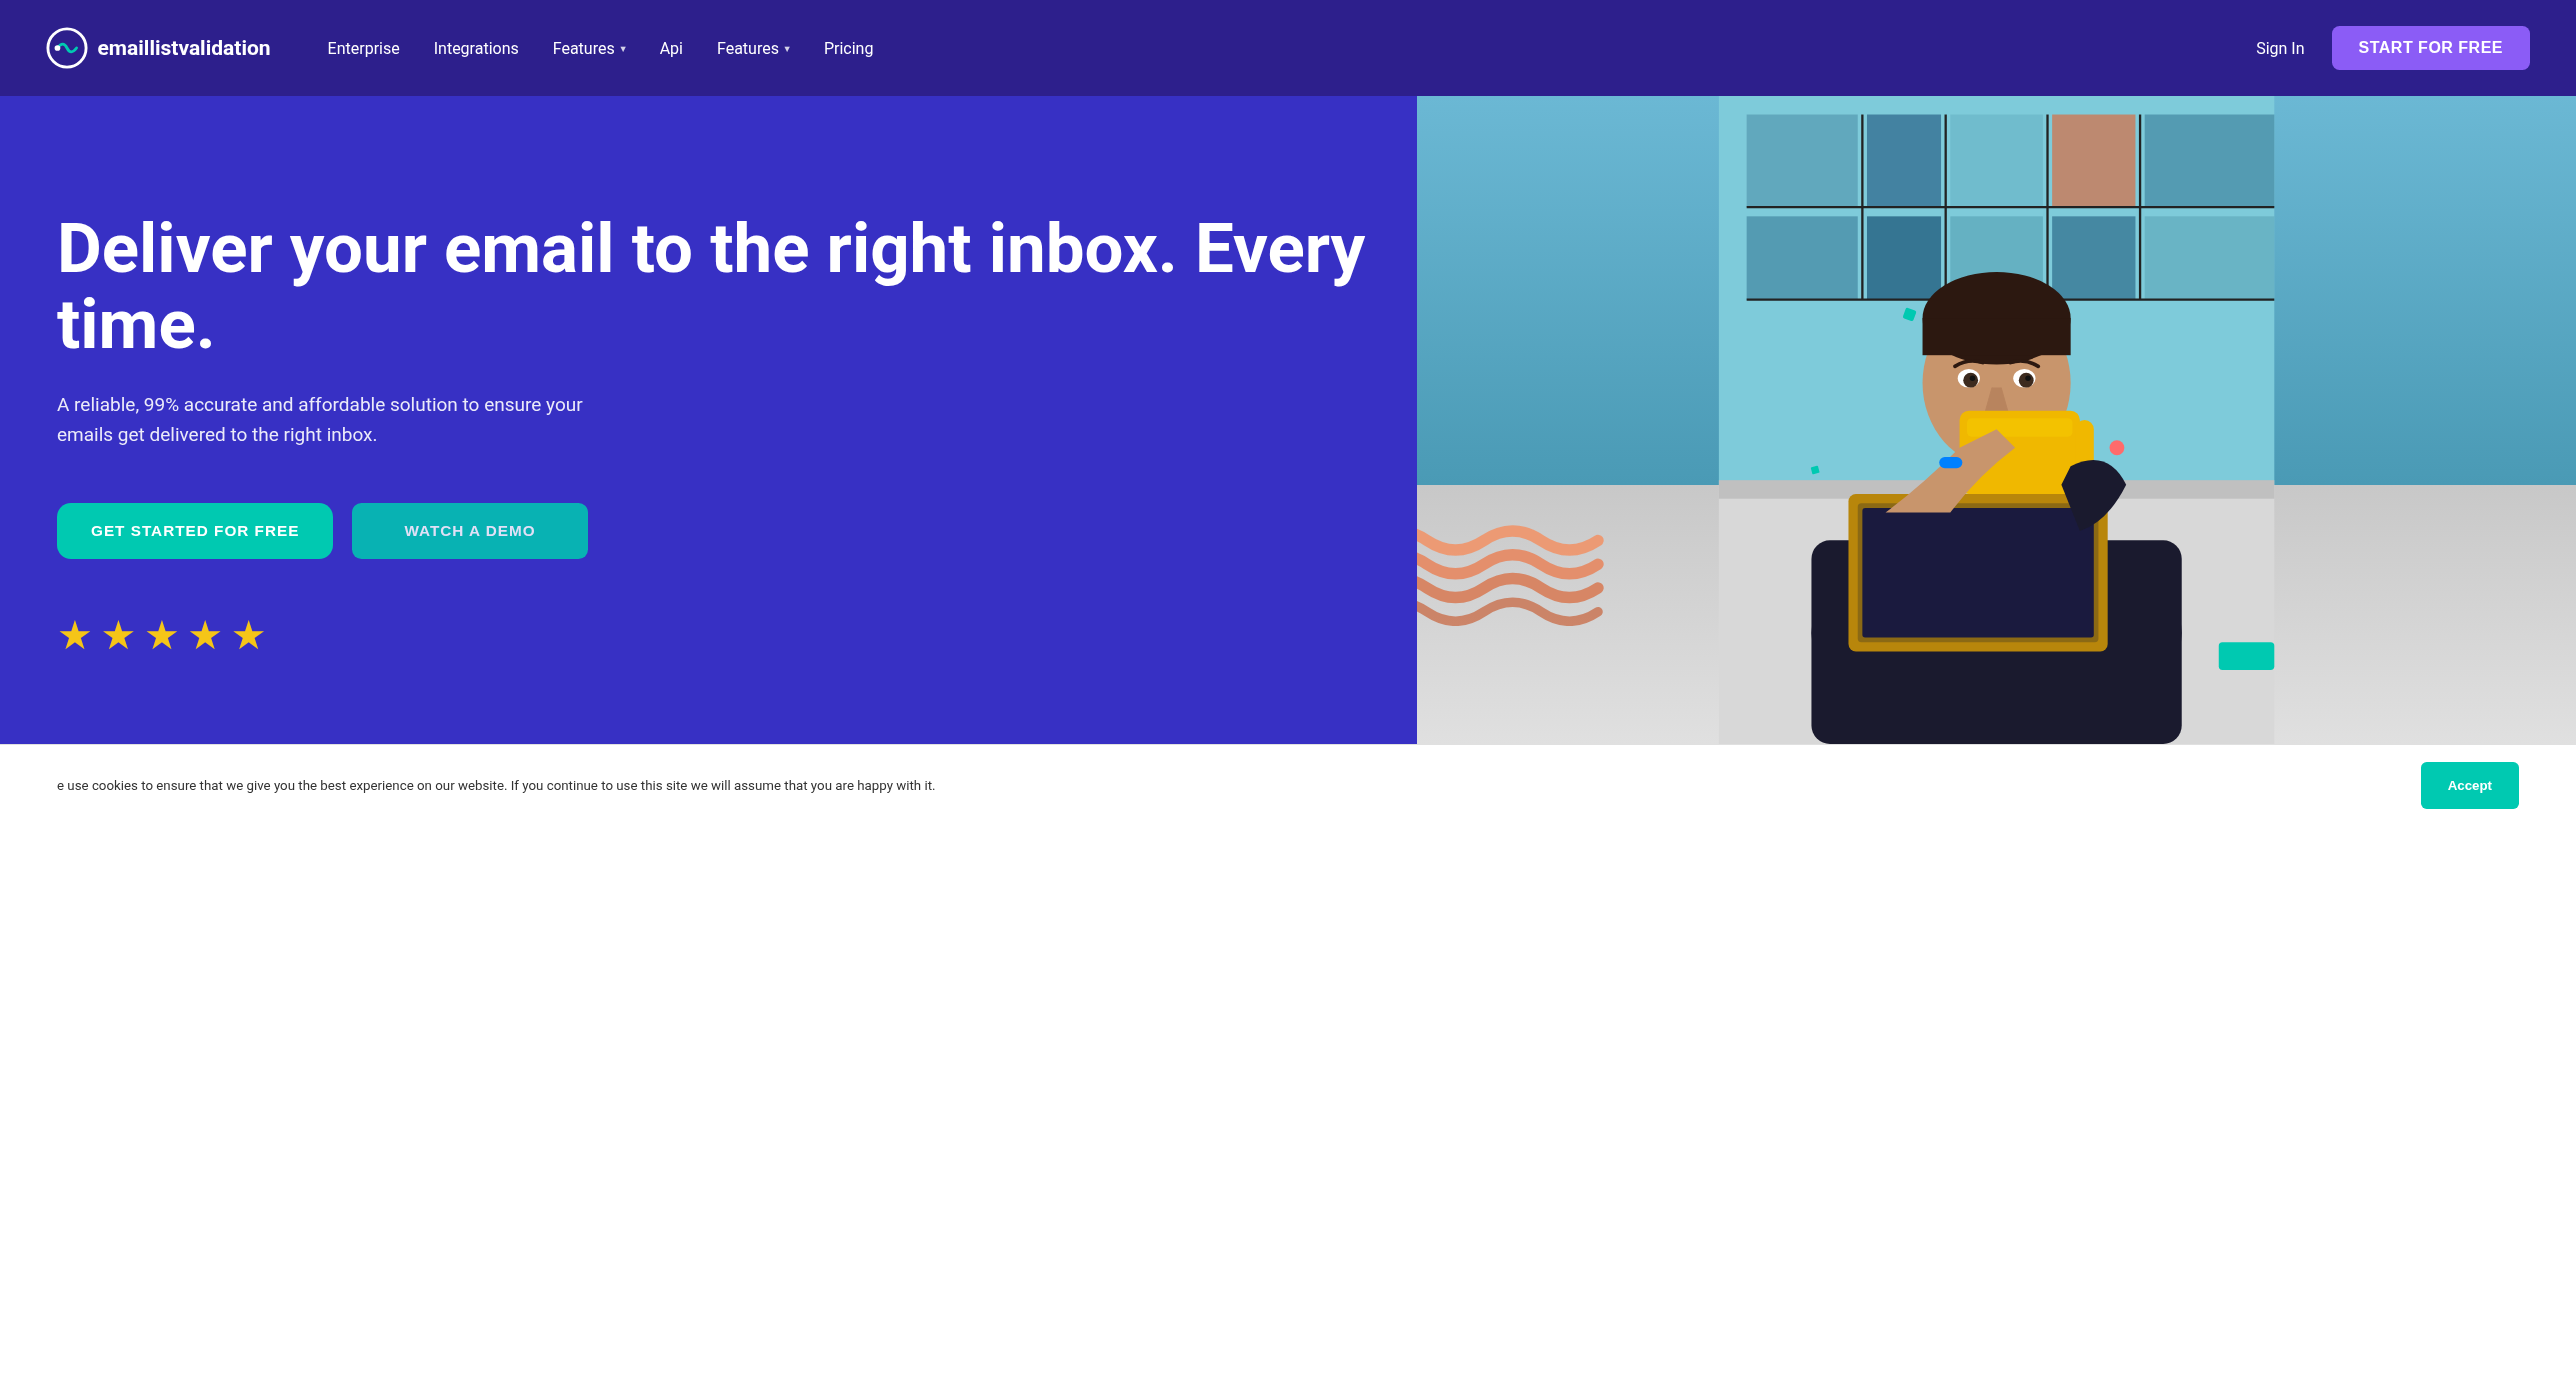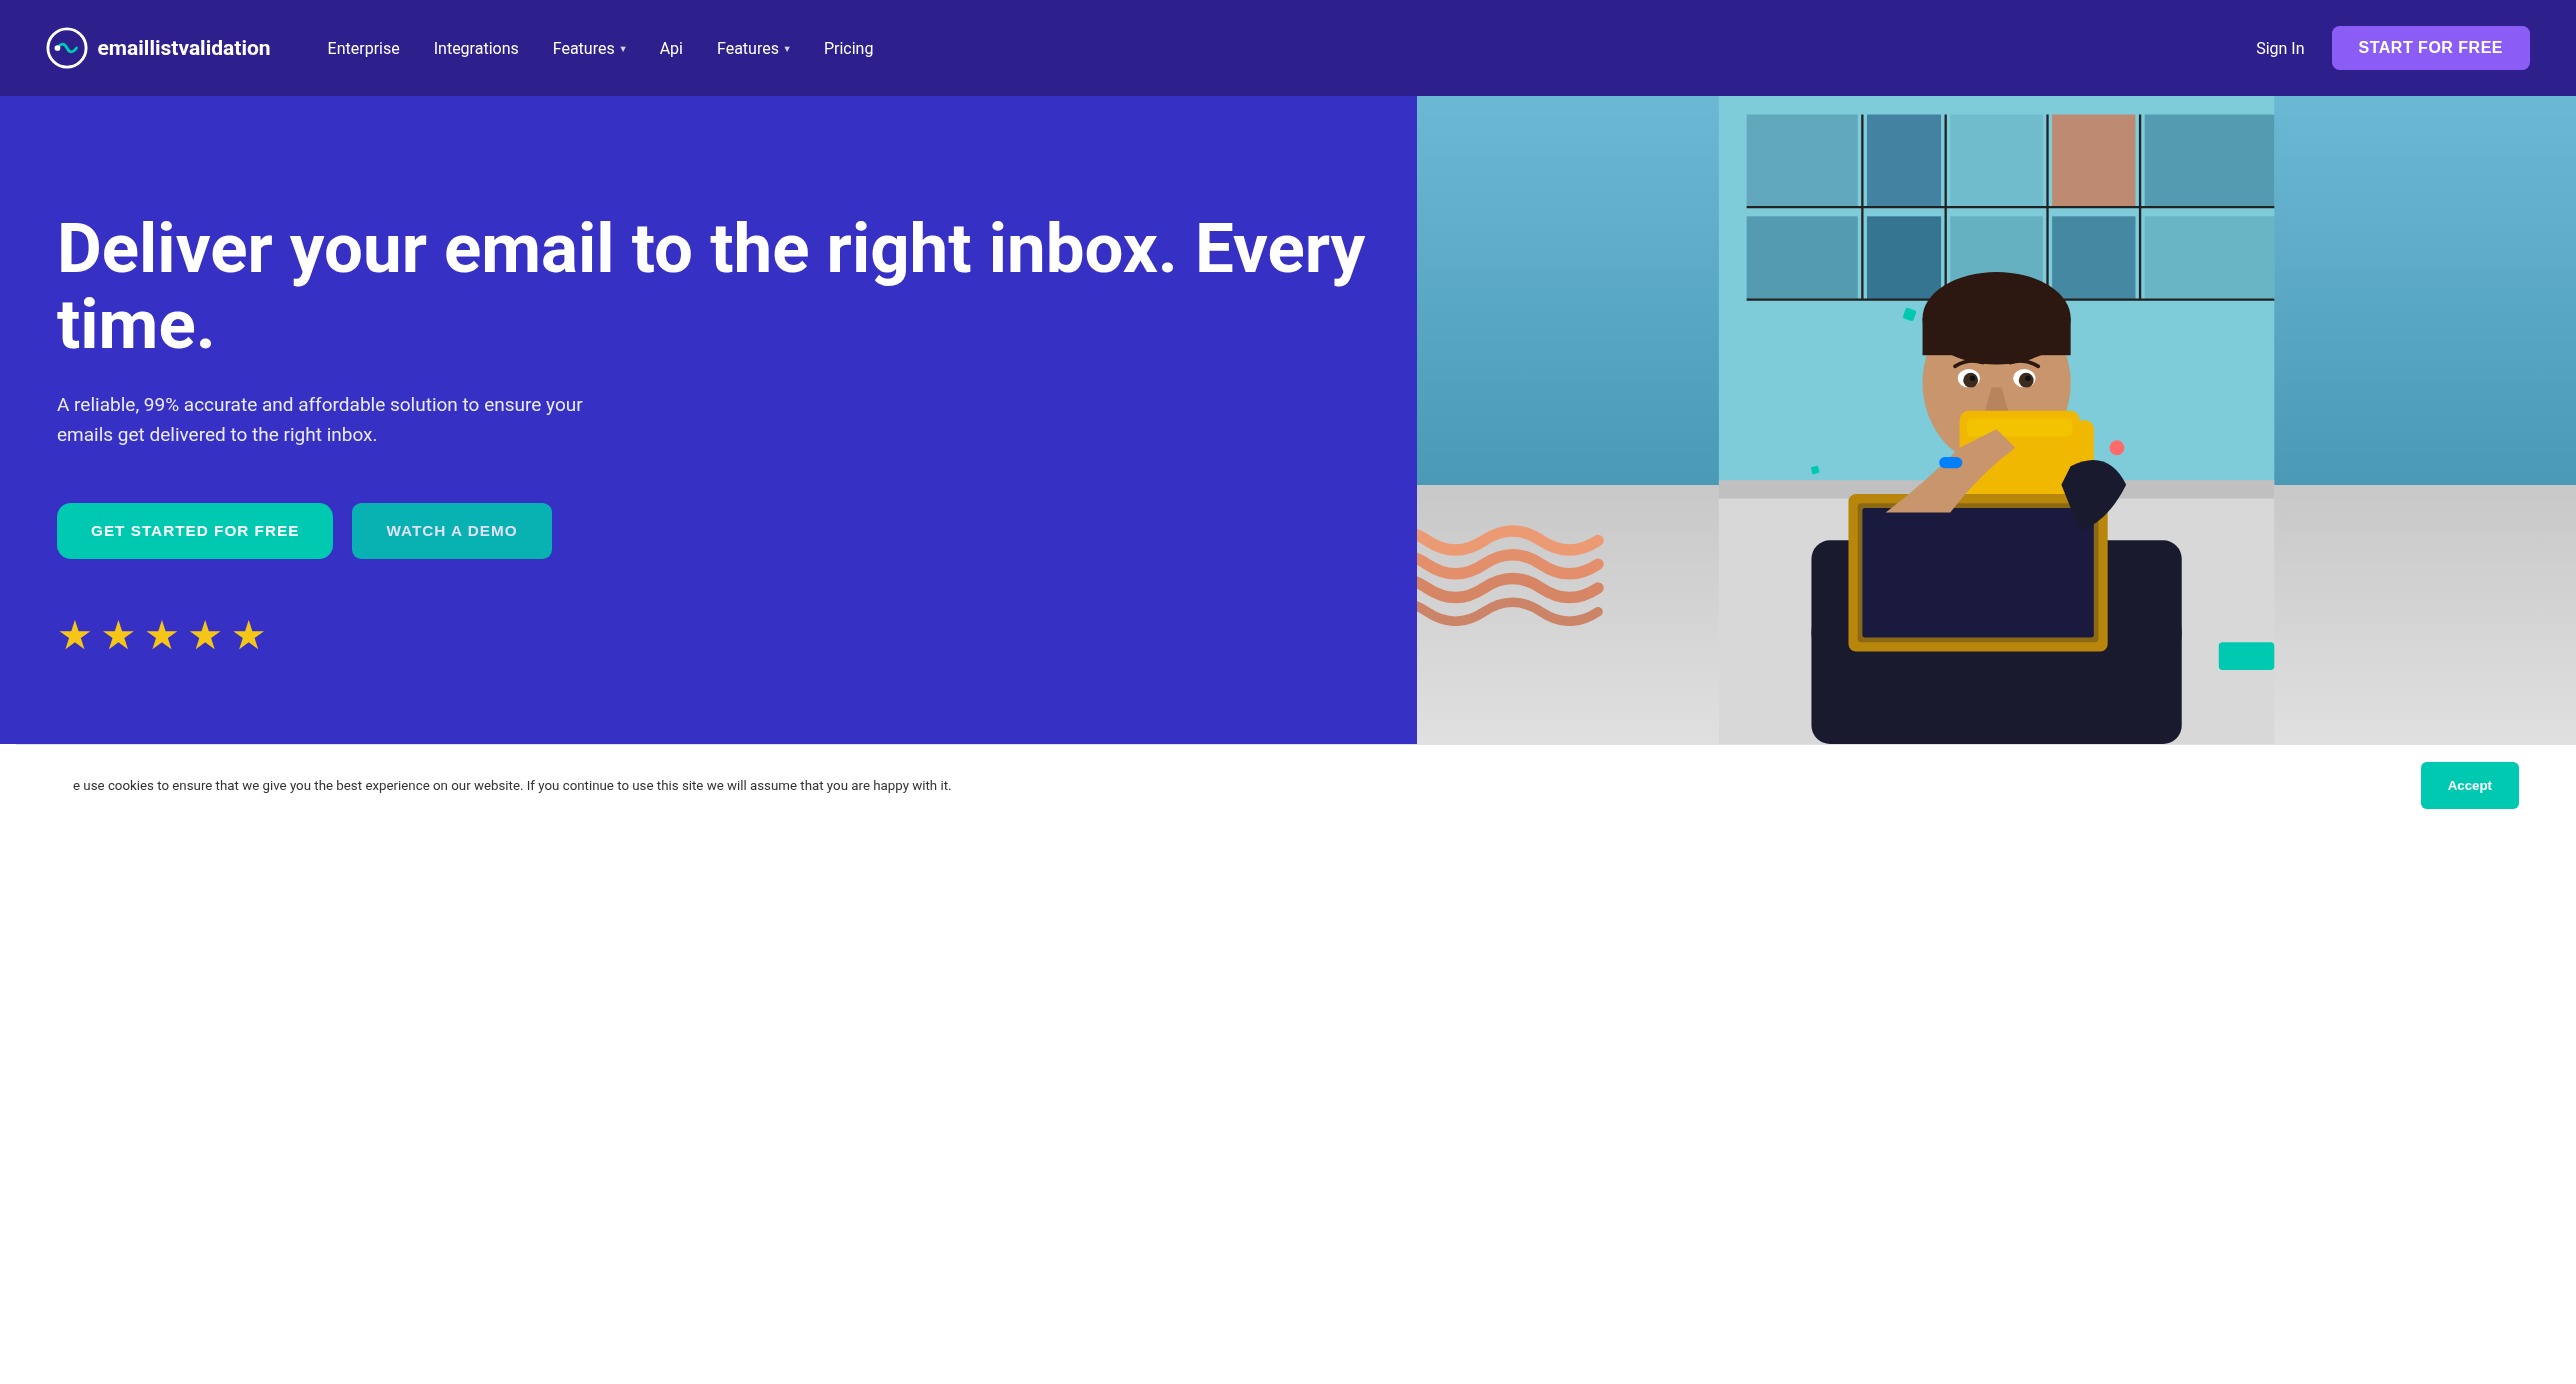--- a/index.html
+++ b/index.html
@@ -151,21 +151,21 @@
       cursor: pointer;
       letter-spacing: 1px;
       text-transform: uppercase;
     }
 
     .btn-secondary {
       background: #00c9b1;
       color: white;
       font-size: 15.3px;
       font-weight: 700;
-      padding: 19px 34px;
+      padding: 19px 52px;
       border: none;
       border-radius: 9.5px;
       cursor: pointer;
       letter-spacing: 1px;
       text-transform: uppercase;
       opacity: 0.85;
     }
 
     .stars-row {
       display: flex;
@@ -228,21 +228,20 @@
     .cookie-banner {
       background: white;
       border-top: 1px solid #e0e0e0;
       padding: 17px 57px;
       display: flex;
       align-items: center;
       justify-content: space-between;
       font-size: 13.3px;
       color: #333;
       position: relative;
-      margin-left: 16px;
     }
 
     .cookie-text {
       flex: 1;
       line-height: 1.5;
     }
 
     .cookie-accept {
       background: #00c9b1;
       color: white;

